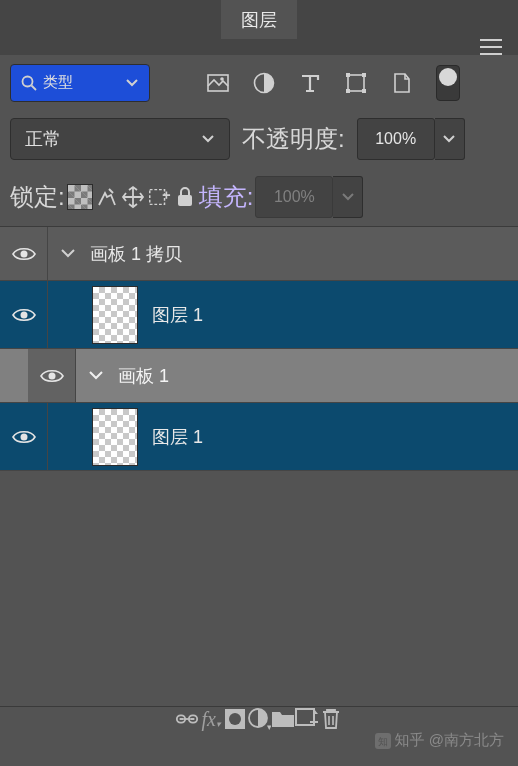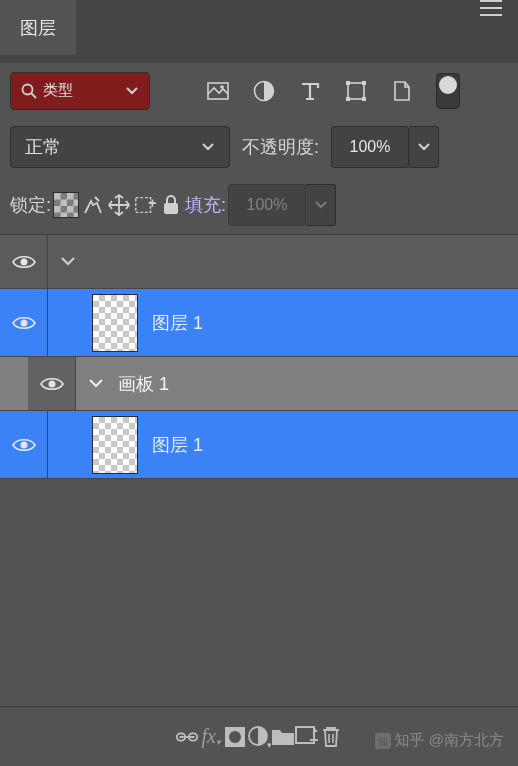--- a/index.html
+++ b/index.html
@@ -7,23 +7,25 @@
     width: 518px;
     height: 766px;
     background: #535353;
     font-family: "Microsoft YaHei", -apple-system, sans-serif;
     color: #e0e0e0;
     font-size: 15px;
     overflow: hidden;
     position: relative;
   }
   .titlebar {
-    height: 63px;
+    height: 55px;
     background: #454545;
     display: flex;
+    align-items: center;
+    flex-direction: column;
   }
   .tab {
     height: 55px;
     padding: 0 20px;
     display: flex;
     align-items: center;
     background: #535353;
     color: #e8e8e8;
     font-size: 18px;
   }
@@ -36,21 +38,21 @@
   .row1 {
     height: 55px;
     display: flex;
     align-items: center;
     padding: 0 10px;
     gap: 22px;
   }
   .filter-select {
     width: 140px;
     height: 38px;
-    background: #7f1d1d;
+    background: #1d4ed8;
     border: 1px solid #2e2e2e;
     border-radius: 4px;
     display: flex;
     align-items: center;
     padding: 0 10px;
     position: relative;
   }
   .filter-select .search-glass { margin-right: 6px; }
   .filter-select .chev { margin-left: auto; }
   .icon-btn { width: 24px; height: 24px; display:flex; align-items:center; justify-content:center; cursor:pointer; }
@@ -73,21 +75,21 @@
   .blend-select {
     width: 220px; height: 42px;
     background: #434343;
     border: 1px solid #2e2e2e;
     border-radius: 4px;
     display: flex; align-items:center;
     padding: 0 14px;
     font-size: 18px;
     gap: 23px;
   }
-  .label-txt { color: #d8d8d8; font-size: 18px; }
+  .label-txt { color: #d8d8d8; font-size: 24px; }
   .pct-box {
     width: 78px; height: 42px;
     background: #434343;
     border:1px solid #2e2e2e;
     border-radius:3px;
     display:flex; align-items:center; justify-content:center;
     font-size:16px; color:#e6e6e6;
   }
   .pct-box.dim { color:#808080; border-color:#3a3a3a; }
   .drop-btn {
@@ -113,21 +115,21 @@
     background-position: 0 0, 6.5px 6.5px;
     background-color:#bfbfbf;
     border:1px solid #2c2c2c;
   }
   .divider { height:1px; background:#3b3b3b; }
   .layer-area { }
   .layer-row {
     height: 68px;
     display:flex;
     align-items:center;
-    background:#3b82f6;
+    background:#0c4a6e;
     border-bottom:1px solid #454545;
   }
   .layer-row.group {
     height: 54px;
     background:#5b5b5b;
   }
   .layer-row.group.selected {
     background:#808080;
     padding-left:28px;
   }
@@ -150,21 +152,21 @@
   }
   .layer-name { font-size:18px; color:#e8e8e8; }
   .group .layer-name { font-weight:500; }
   .bottom-bar {
     position:absolute;
     bottom:0; left:0; right:0;
     height:60px;
     background:#535353;
     border-top:1px solid #3a3a3a;
     display:flex;
-    align-items:center;
+    align-items:flex-start;
     justify-content:center;
   }
   .watermark {
     position:absolute;
     right: 14px; bottom: 16px;
     color: #9c9c9c;
     font-size: 15px;
     opacity: 0.75;
     display:flex; align-items:center; gap:4px;
   }
@@ -310,20 +312,21 @@
           <circle cx="12" cy="8" r="3.5" fill="#e4e4e4"></circle>
         </svg>
     </div>
     <div style="width:12px"></div>
     <span class="chev">
       <svg width="16" height="12" viewBox="0 0 16 12">
           <polyline points="2,2 8,8 14,2"></polyline>
         </svg>
     </span>
     <div style="width:14px"></div>
+    <span class="layer-name">画板 1 拷贝</span>
   </div>
 
   <div class="layer-row">
     <div class="vis-cell">
       <svg width="24" height="16" viewBox="0 0 24 16">
           <path d="M1 8c4-7 18-7 22 0-4 7-18 7-22 0z" stroke="#e4e4e4" stroke-width="1.6" fill="none"></path>
           <circle cx="12" cy="8" r="3.5" fill="#e4e4e4"></circle>
         </svg>
     </div>
     <div class="indent"></div>

